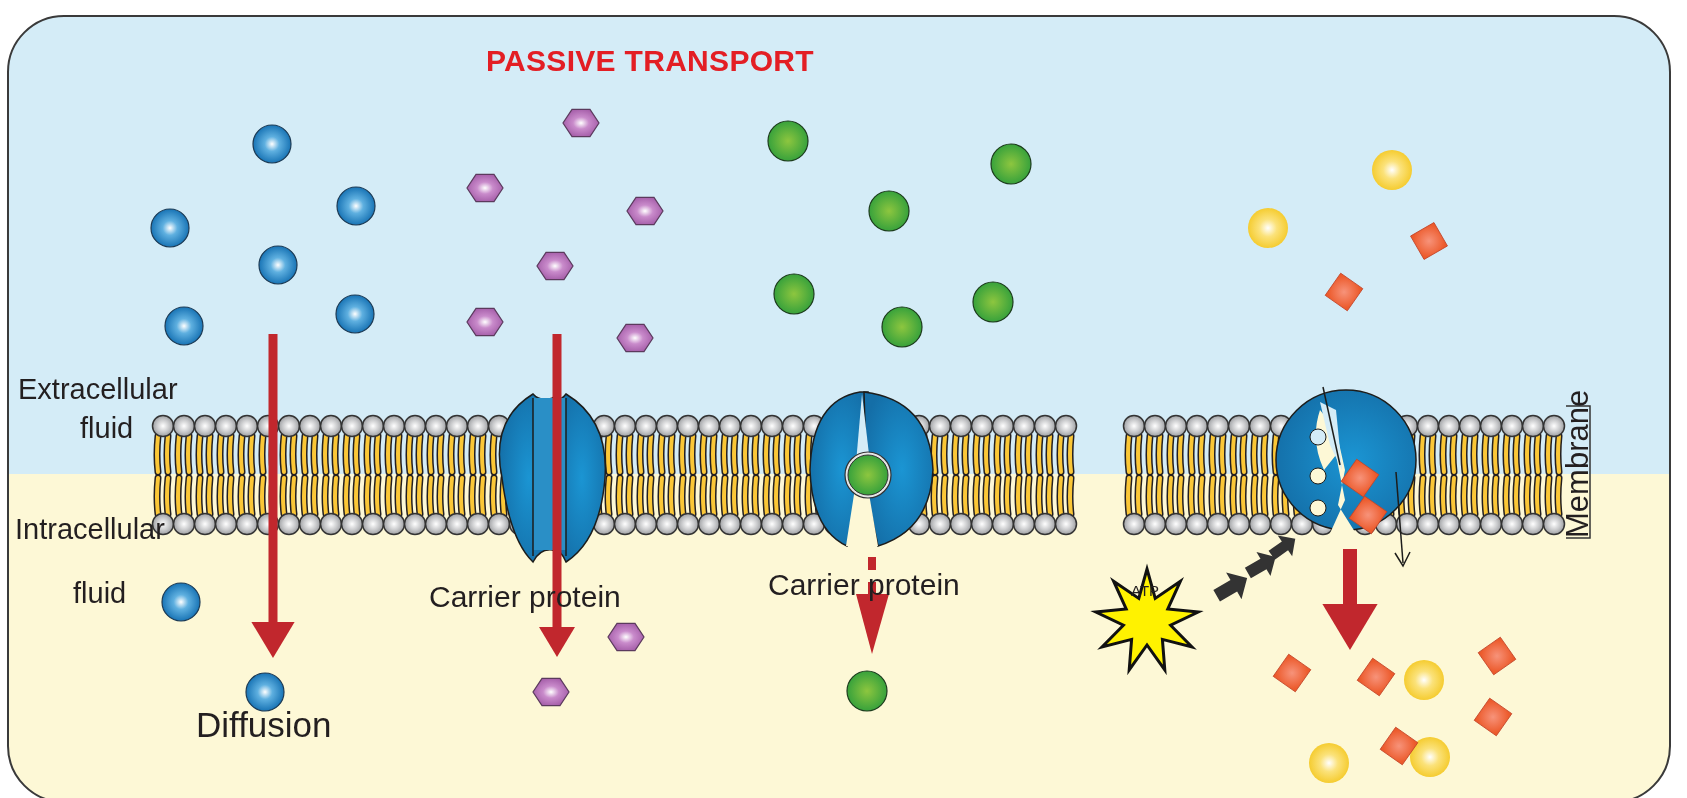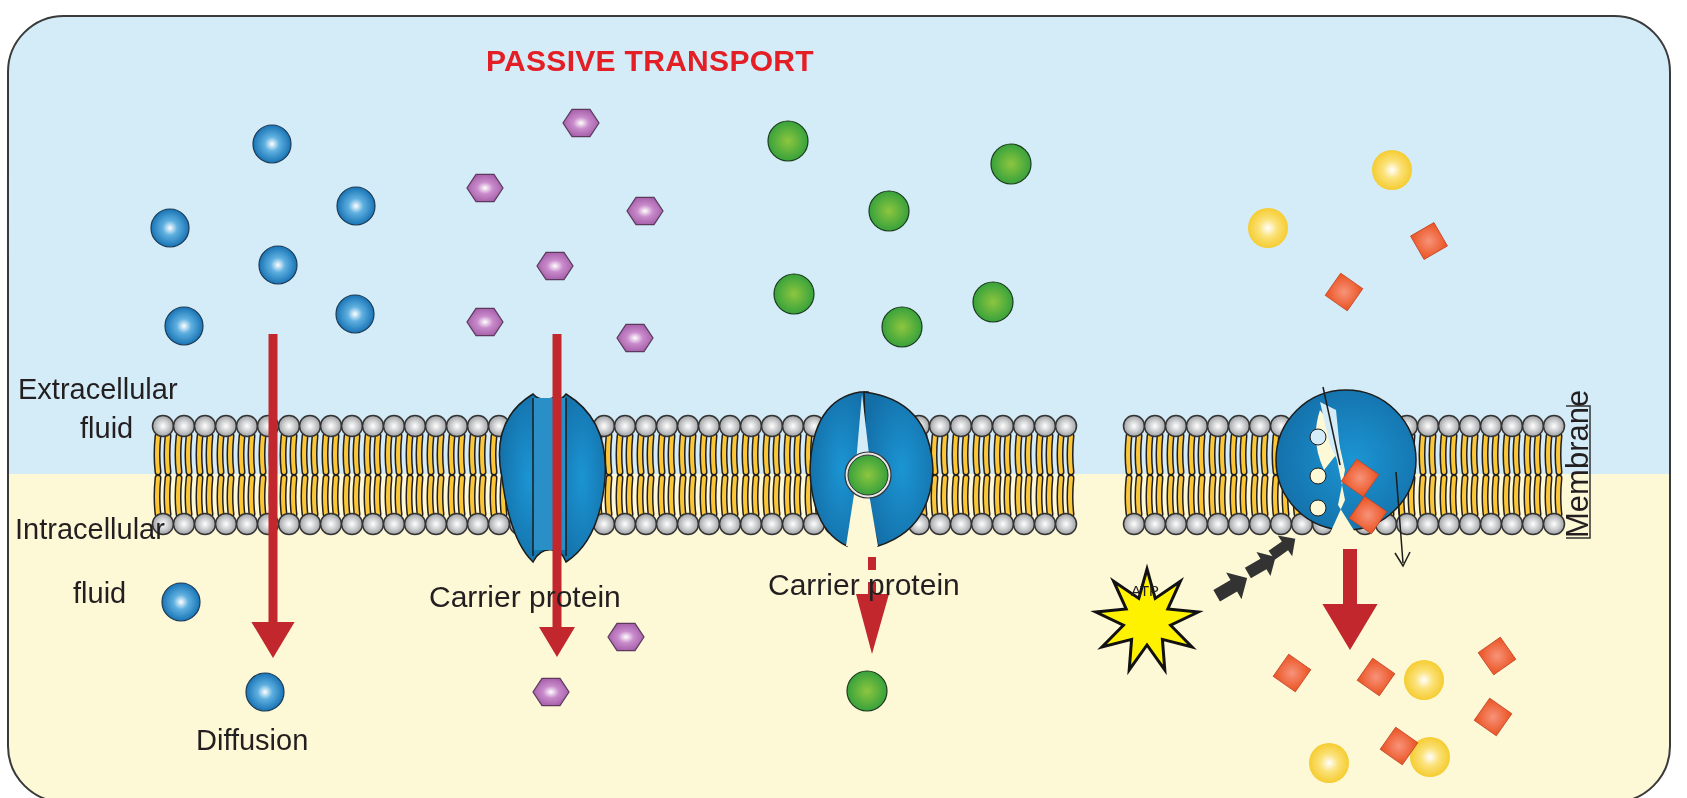--- a/index.html
+++ b/index.html
@@ -953,17 +953,17 @@
 
   
   <div class="lbl" style="left:18px;top:373px;font-size:29px;text-align:center;">Extracellular</div>
   <div class="lbl" style="left:80px;top:412px;font-size:29px;">fluid</div>
   <div class="lbl" style="left:15px;top:513px;font-size:29px;">Intracellular</div>
   <div class="lbl" style="left:73px;top:577px;font-size:29px;">fluid</div>
 
   <div class="lbl" style="left:1560px;top:538px;font-size:31px;transform:rotate(-90deg);transform-origin:0 0;">Membrane</div>
 
   
-  <div class="lbl" style="left:196px;top:724px;font-size:29px;">Diffusion</div>
+  <div class="lbl" style="left:196px;top:705px;font-size:35px;">Diffusion</div>
   <div class="lbl" style="left:429px;top:580px;font-size:30px;">Carrier protein</div>
   <div class="lbl" style="left:768px;top:568px;font-size:30px;">Carrier protein</div>
   <div class="lbl" style="left:1131px;top:582px;font-size:15px;text-align:right;">ATP</div>
 </div>
 
 </body></html>

